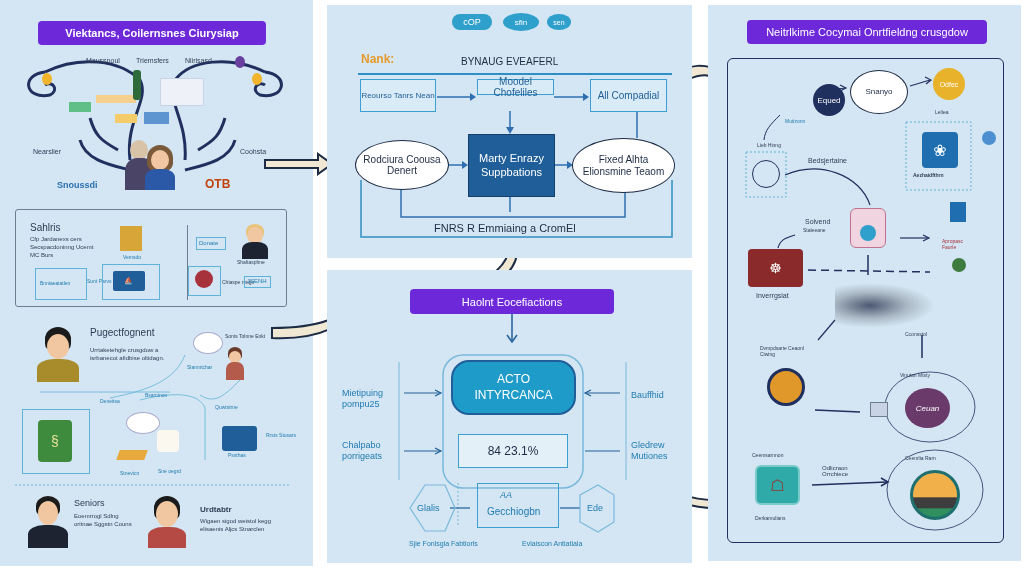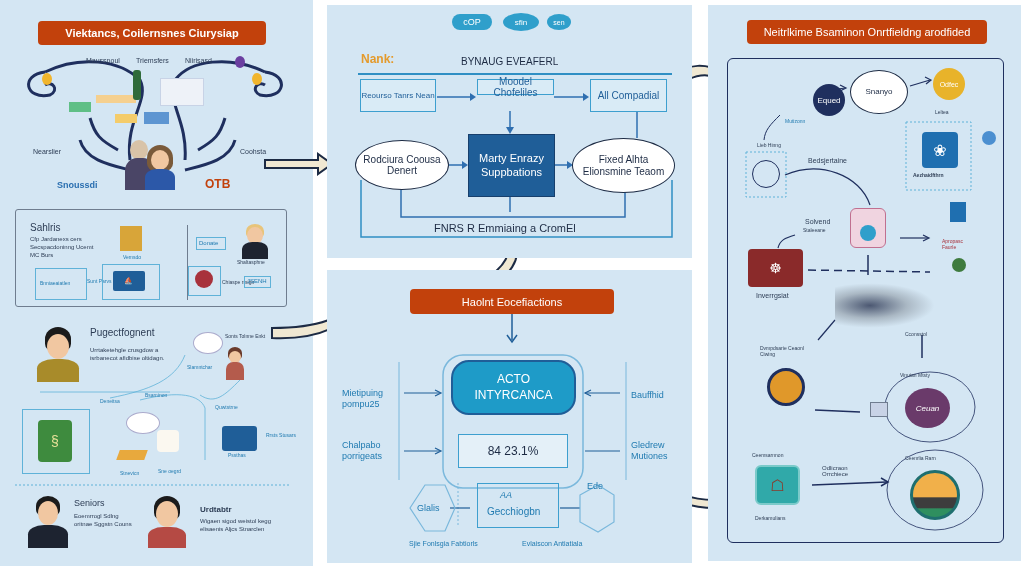--- a/index.html
+++ b/index.html
@@ -1,20 +1,20 @@
 <!DOCTYPE html>
 <html><head>
 <meta charset="utf-8">
 <style>
   * { box-sizing: border-box; margin: 0; padding: 0; }
   html, body { width: 1024px; height: 576px; overflow: hidden; background: #ffffff; }
   body { position: relative; font-family: "Liberation Sans", sans-serif; color: #1d2b44; }
   .panel { position: absolute; background: #d4e6f3; }
   .abs { position: absolute; }
-  .hdr { position: absolute; background: #c2410c; color: #fff; border-radius: 4px;
+  .hdr { position: absolute; background: #6d28d9; color: #fff; border-radius: 4px;
          font-size: 11px; display: flex; align-items: center; justify-content: center; font-weight: bold; }
   .lbl { position: absolute; font-size: 7px; color: #2d3d55; white-space: nowrap; }
   .lbl-b { position: absolute; font-size: 9px; color: #1f7ab0; white-space: nowrap; line-height: 1.2; }
   .box { position: absolute; border: 1.5px solid #3d9fcf; background: #d9ebf6; font-size: 10px;
          color: #1f5e98; display: flex; align-items: center; justify-content: center; text-align: center; line-height: 1.15; }
   .cloud { position: absolute; background: #fff; border: 1.5px solid #1d2b44; border-radius: 50%;
            font-size: 10px; display: flex; align-items: center; justify-content: center; text-align: center; line-height: 1.15; color:#1d2b44; }
   .icon { position: absolute; display: flex; align-items: center; justify-content: center; font-size: 7px; color: #fff; }
   .person { position: absolute; }
   .person .head { position: absolute; border-radius: 50%; background: #f1c7a1; }
@@ -201,26 +201,26 @@
 <span class="lbl-b" style="left:342px;top:440px;width:58px;white-space:normal;">Chalpabo porrigeats</span>
 <span class="lbl-b" style="left:631px;top:390px;">Bauffhid</span>
 <span class="lbl-b" style="left:631px;top:440px;width:50px;white-space:normal;">Gledrew Mutiones</span>
 <div class="abs" style="left:458px;top:434px;width:110px;height:34px;border:1.5px solid #3d9fcf;background:#e4f0f8;display:flex;align-items:center;justify-content:center;">
   <span style="font-size:12px;color:#1d2b44;">84 23.1%</span>
 </div>
 <span class="lbl-b" style="left:417px;top:503px;color:#1f7ab0;">Glalis</span>
 <div class="abs" style="left:477px;top:483px;width:82px;height:45px;border:1.5px solid #3d9fcf;"></div>
 <span class="lbl-b" style="left:500px;top:490px;font-style:italic;">AA</span>
 <span class="lbl-b" style="left:487px;top:506px;font-size:10px;text-align:center;">Gecchiogbn</span>
-<span class="lbl-b" style="left:587px;top:481px;">Ede</span>
+<span class="lbl-b" style="left:587px;top:503px;">Ede</span>
 <span class="lbl" style="left:409px;top:540px;font-size:7px;color:#1f7ab0;">Sjie Fonlsgia Fabtiorls</span>
 <span class="lbl" style="left:522px;top:540px;font-size:7px;color:#1f7ab0;">Evlaiscon Antiatiala</span>
 
 <div class="panel" style="left:708px;top:5px;width:313px;height:556px;"></div>
-<div class="hdr" style="left:747px;top:20px;width:240px;height:24px;font-weight:normal;">Neitrlkime Bsaminon Onrtfieldng arodfided</div>
+<div class="hdr" style="left:747px;top:20px;width:240px;height:24px;font-weight:normal;">Neitrlkime Cocymai Onrtfieldng crusgdow</div>
 <div class="abs" style="left:727px;top:58px;width:277px;height:485px;border:1.5px solid #1f2f5e;border-radius:6px;"></div>
 
 <svg class="lines" width="1024" height="576">
   <line x1="818" y1="92" x2="845" y2="88" stroke="#1f2f5e" stroke-width="1.2"></line>
   <polyline points="840,85 846,88 840,91" stroke="#1f2f5e" stroke-width="1.2" fill="none"></polyline>
   <line x1="910" y1="86" x2="930" y2="80" stroke="#1f2f5e" stroke-width="1.2"></line>
   <polyline points="925,77 931,80 926,84" stroke="#1f2f5e" stroke-width="1.2" fill="none"></polyline>
   <path d="M780,115 C770,125 765,130 764,140" stroke="#1f2f5e" stroke-width="1" fill="none"></path>
   <rect x="746" y="152" width="40" height="45" fill="none" stroke="#5fb2d8" stroke-dasharray="2,2"></rect>
   <path d="M785,175 C820,160 860,175 870,205" stroke="#1f2f5e" stroke-width="1.2" fill="none"></path>

